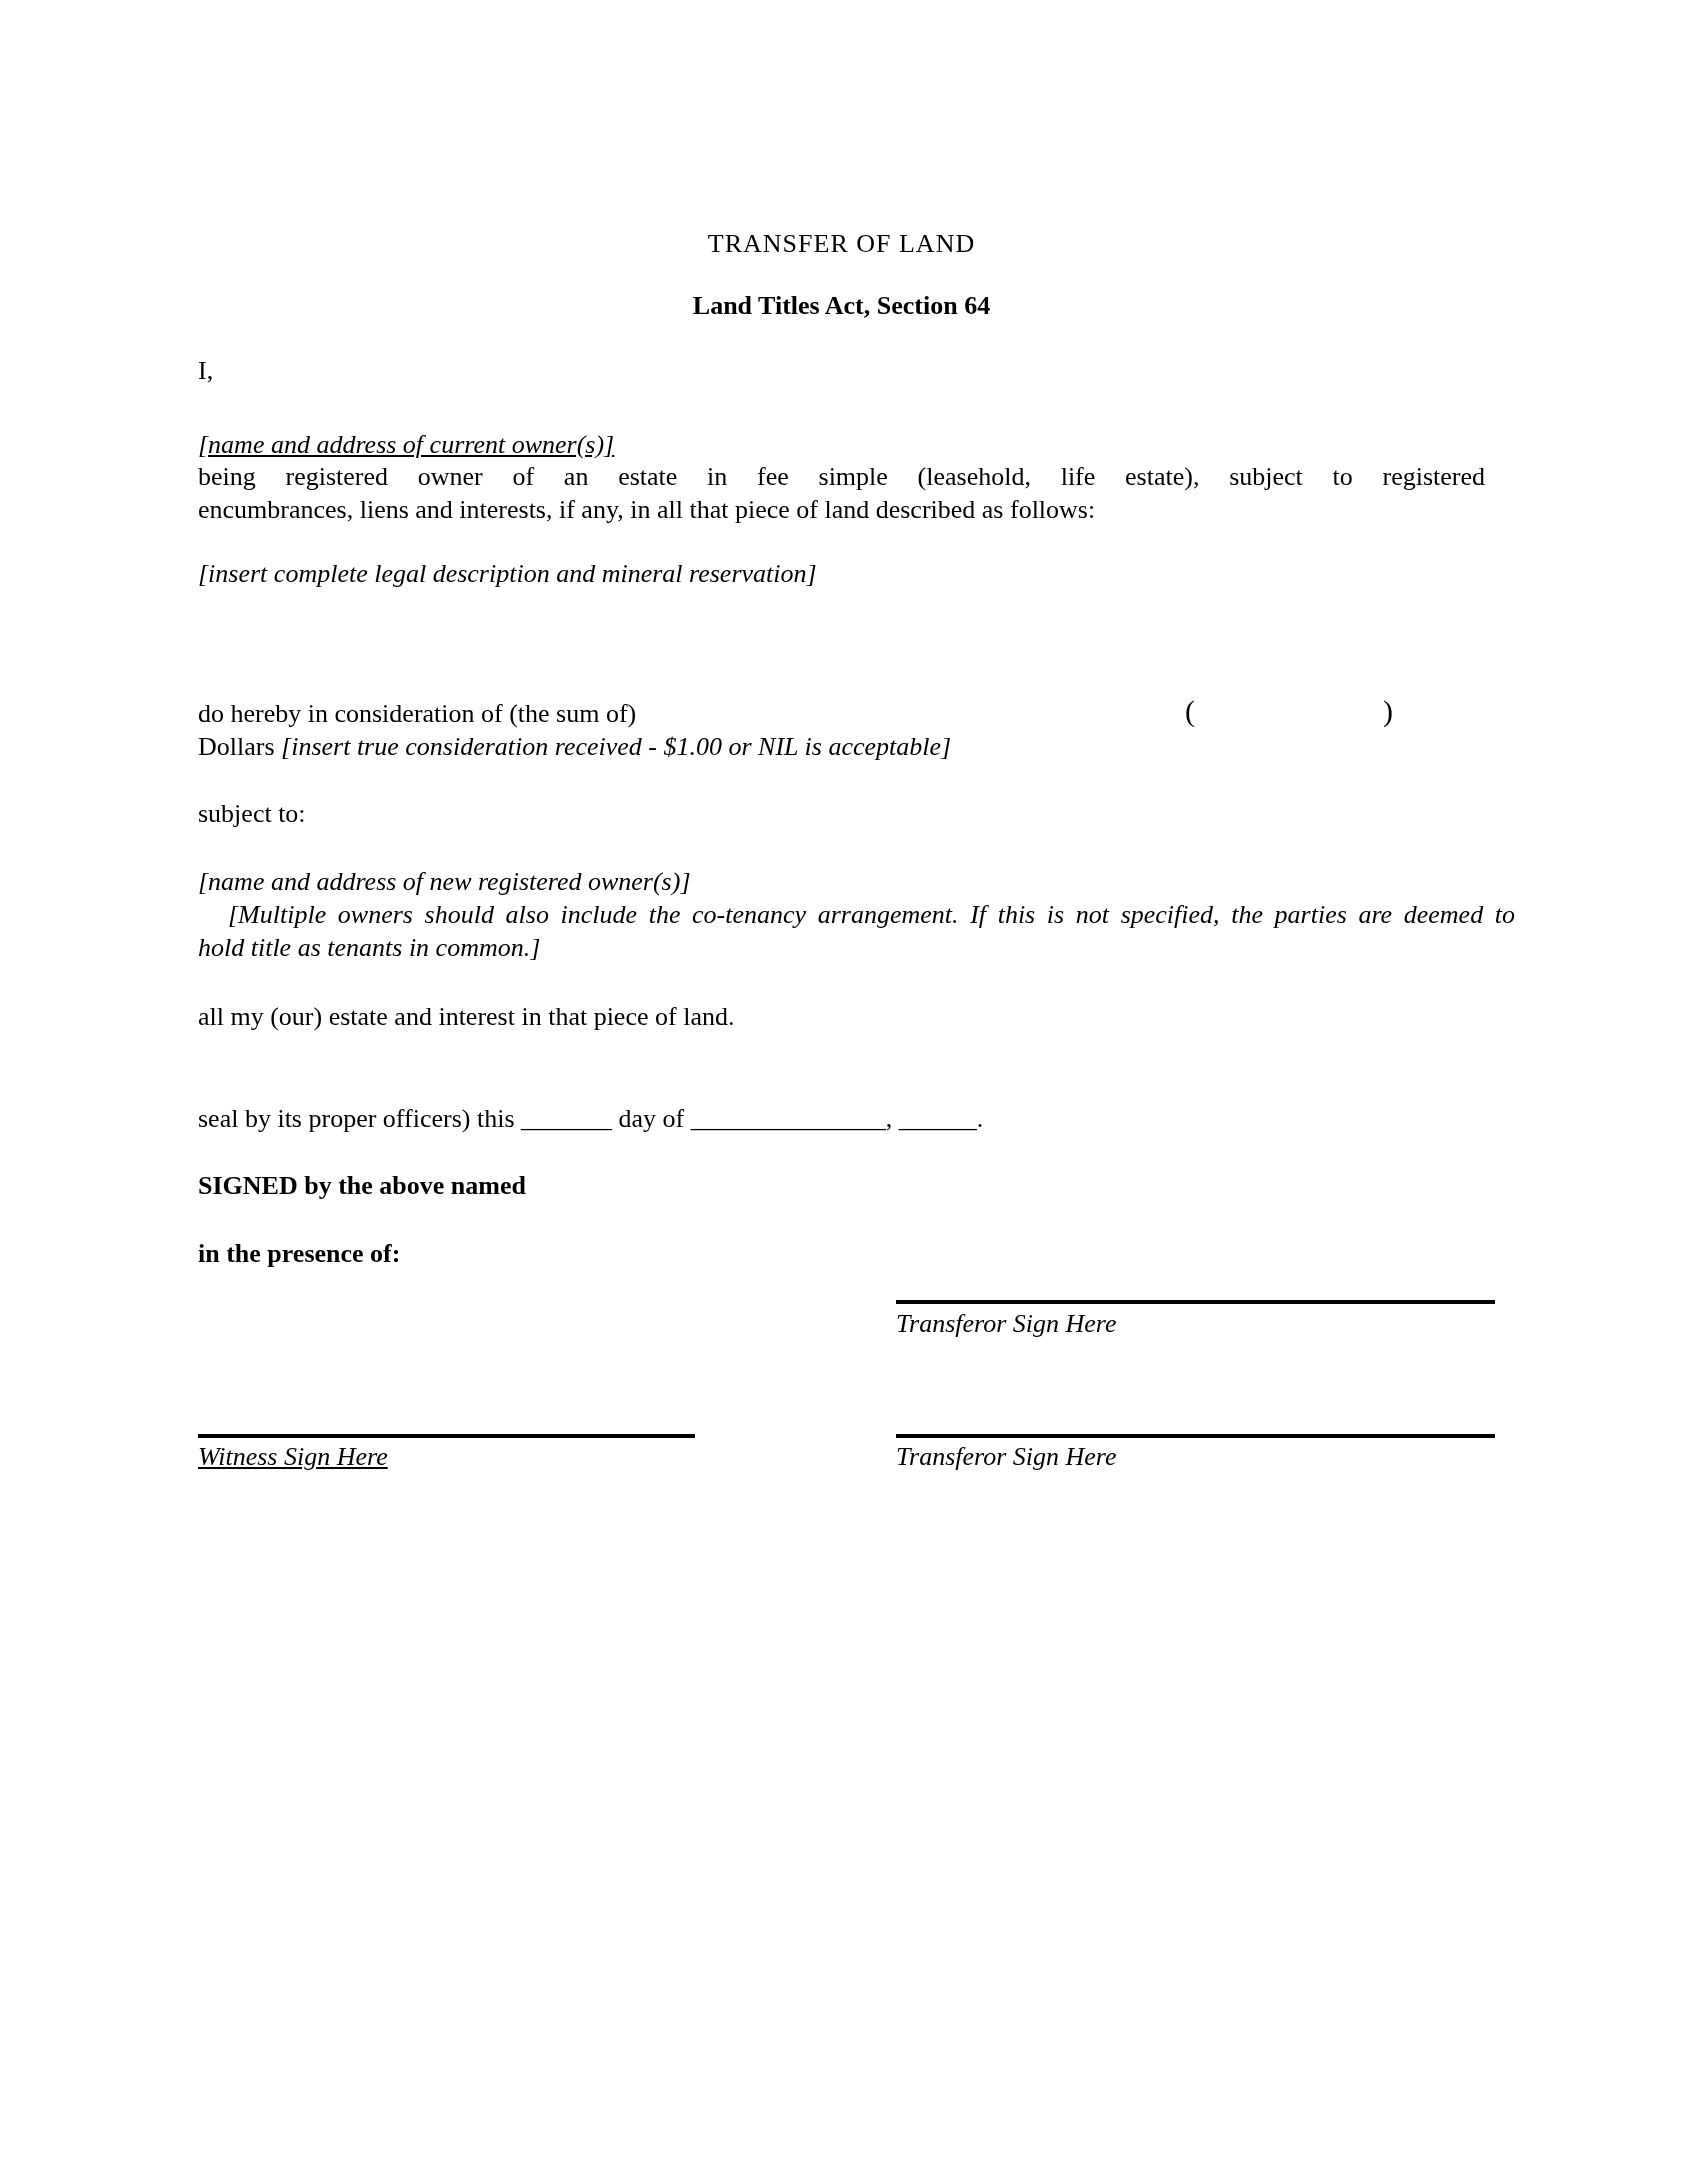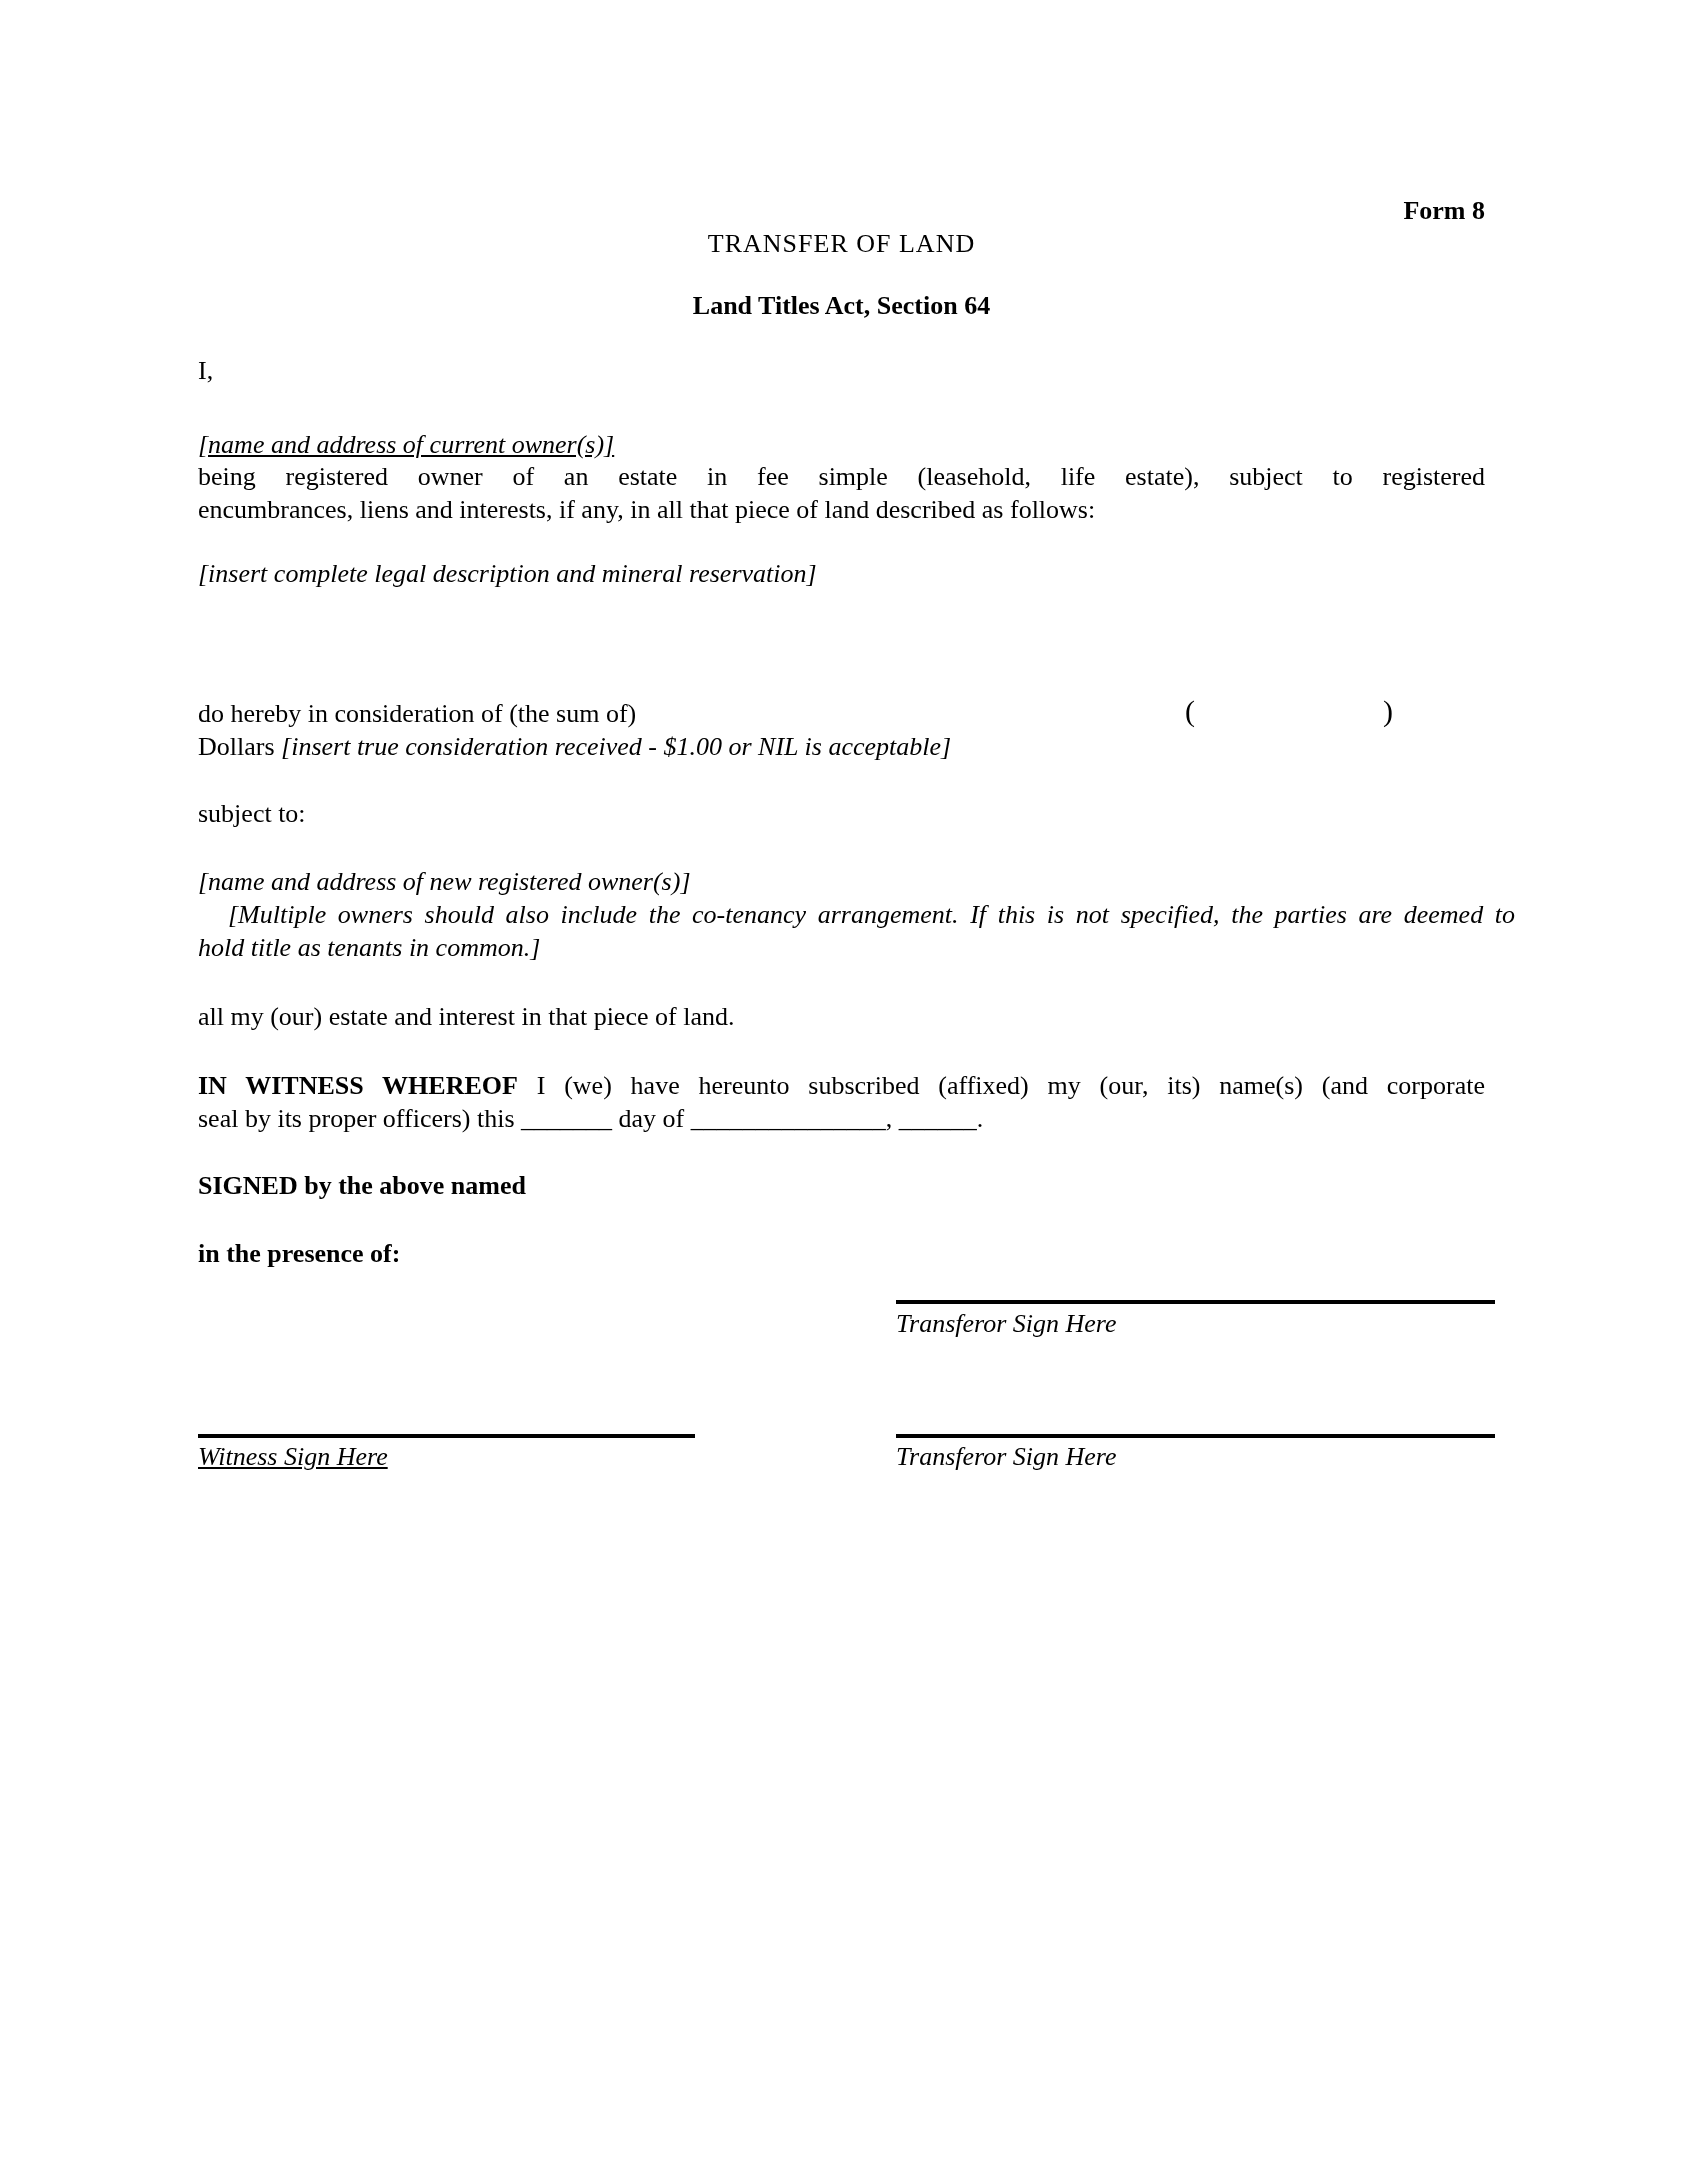--- a/index.html
+++ b/index.html
@@ -24,21 +24,20 @@
   .jl { text-align: justify; text-align-last: justify; }
   .title { font-size: 26px; line-height: 36px; letter-spacing: 1px; }
   .paren { font-size: 30px; line-height: 36px; }
   .sigline { height: 0; border-top: 4px solid #000000; }
 </style>
 </head>
 <body>
 
 <div class="page">
 
-  <div class="abs blk right bold" style="top:194px;">Form 8</div>
 
   <div class="abs blk center title" style="top:226px;">TRANSFER OF LAND</div>
 
   <div class="abs blk center bold" style="top:289px;">Land Titles Act, Section 64</div>
 
   <div class="abs blk" style="top:354px;">I,</div>
 
   <div class="abs blk it" style="top:428px;text-decoration:underline;">[name and address of current owner(s)]</div>
 
   <div class="abs blk jl" style="top:460px;">being registered owner of an estate in fee simple (leasehold, life estate), subject to registered</div>
@@ -55,23 +54,20 @@
   </div>
 
   <div class="abs blk" style="top:797px;">subject to:</div>
 
   <div class="abs blk it" style="top:865px;">[name and address of new registered owner(s)]</div>
   <div class="abs blk it jl" style="top:898px;margin-left:30px;">[Multiple owners should also include the co-tenancy arrangement. If this is not specified, the parties are deemed to</div>
   <div class="abs blk it" style="top:931px;">hold title as tenants in common.]</div>
 
   <div class="abs blk" style="top:1000px;">all my (our) estate and interest in that piece of land.</div>
 
-  <div class="abs blk jl" style="top:1069px;">
-    <span class="bold">IN WITNESS WHEREOF</span><span> I (we) have hereunto subscribed (affixed) my (our, its) name(s) (and corporate</span>
-  </div>
   <div class="abs blk" style="top:1102px;">seal by its proper officers) this _______ day of _______________, ______.</div>
 
   <div class="abs blk bold" style="top:1169px;">SIGNED by the above named</div>
 
   <div class="abs blk bold" style="top:1237px;">in the presence of:</div>
 
   <div class="abs sigline" style="left:896px; top:1300px; width:599px;"></div>
   <div class="abs it" style="left:896px; top:1307px; font-size:26px; line-height:33px;">Transferor Sign Here</div>
 
   <div class="abs sigline" style="left:198px; top:1434px; width:497px;"></div>

